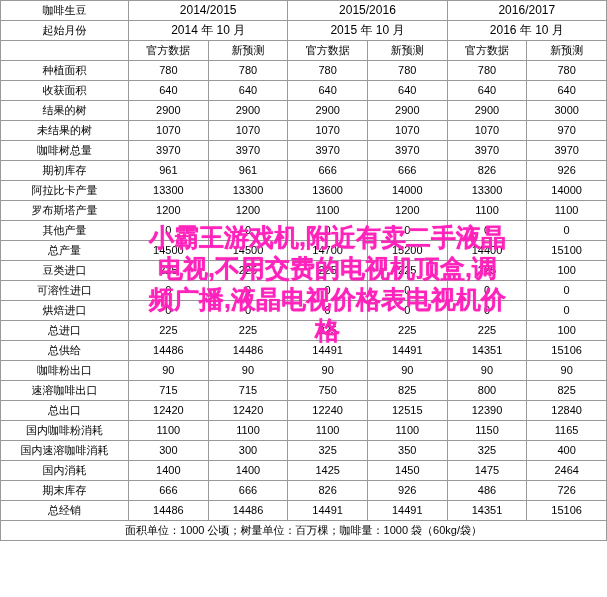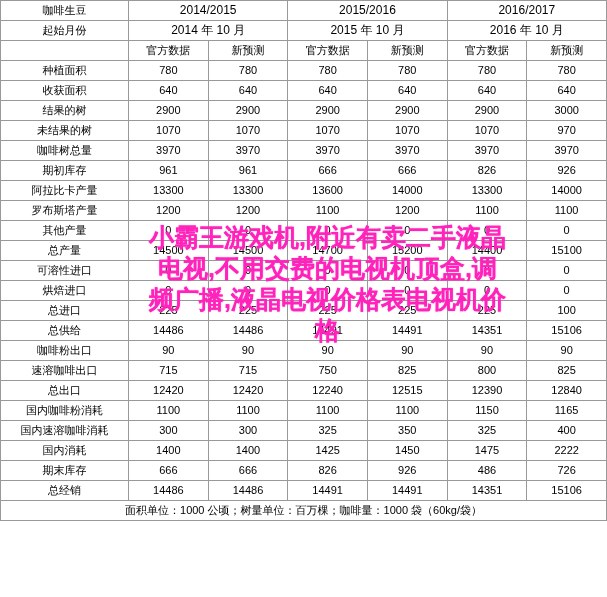--- a/index.html
+++ b/index.html
@@ -179,20 +179,29 @@
         <tr>
           <td class="rowlabel">总产量</td>
           <td class="datacell">14500</td>
           <td class="datacell">14500</td>
           <td class="datacell">14700</td>
           <td class="datacell">15200</td>
           <td class="datacell">14400</td>
           <td class="datacell">15100</td>
         </tr>
         <tr>
+          <td class="rowlabel">豆类进口</td>
+          <td class="datacell">225</td>
+          <td class="datacell">225</td>
+          <td class="datacell">225</td>
+          <td class="datacell">225</td>
+          <td class="datacell">225</td>
+          <td class="datacell">100</td>
+        </tr>
+        <tr>
           <td class="rowlabel">可溶性进口</td>
           <td class="datacell">0</td>
           <td class="datacell">0</td>
           <td class="datacell">0</td>
           <td class="datacell">0</td>
           <td class="datacell">0</td>
           <td class="datacell">0</td>
         </tr>
         <tr>
           <td class="rowlabel">烘焙进口</td>
@@ -266,21 +275,21 @@
           <td class="datacell">325</td>
           <td class="datacell">400</td>
         </tr>
         <tr>
           <td class="rowlabel">国内消耗</td>
           <td class="datacell">1400</td>
           <td class="datacell">1400</td>
           <td class="datacell">1425</td>
           <td class="datacell">1450</td>
           <td class="datacell">1475</td>
-          <td class="datacell">2222</td>
+          <td class="datacell">2464</td>
         </tr>
         <tr>
           <td class="rowlabel">期末库存</td>
           <td class="datacell">666</td>
           <td class="datacell">666</td>
           <td class="datacell">826</td>
           <td class="datacell">926</td>
           <td class="datacell">486</td>
           <td class="datacell">726</td>
         </tr>

